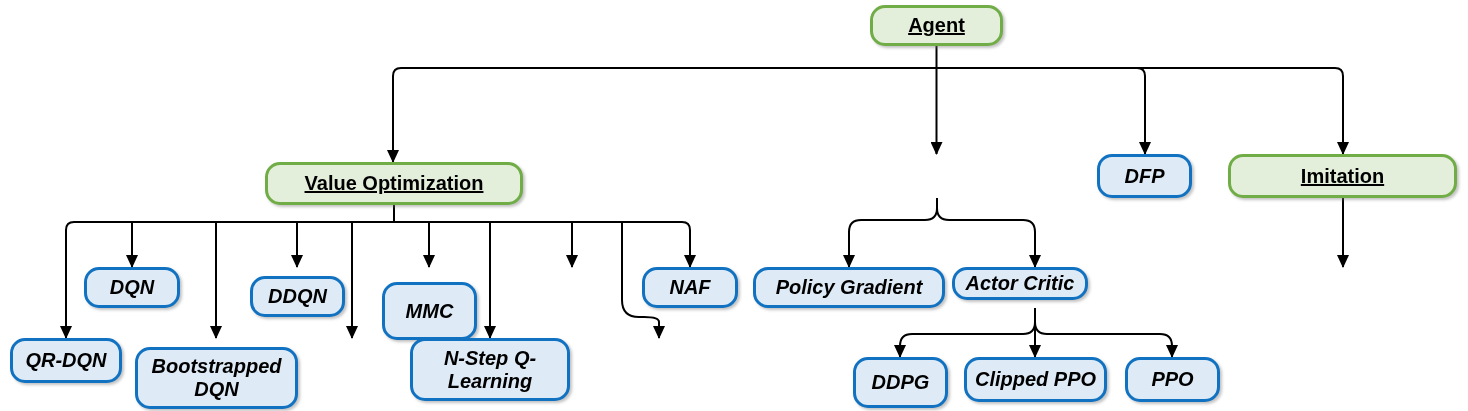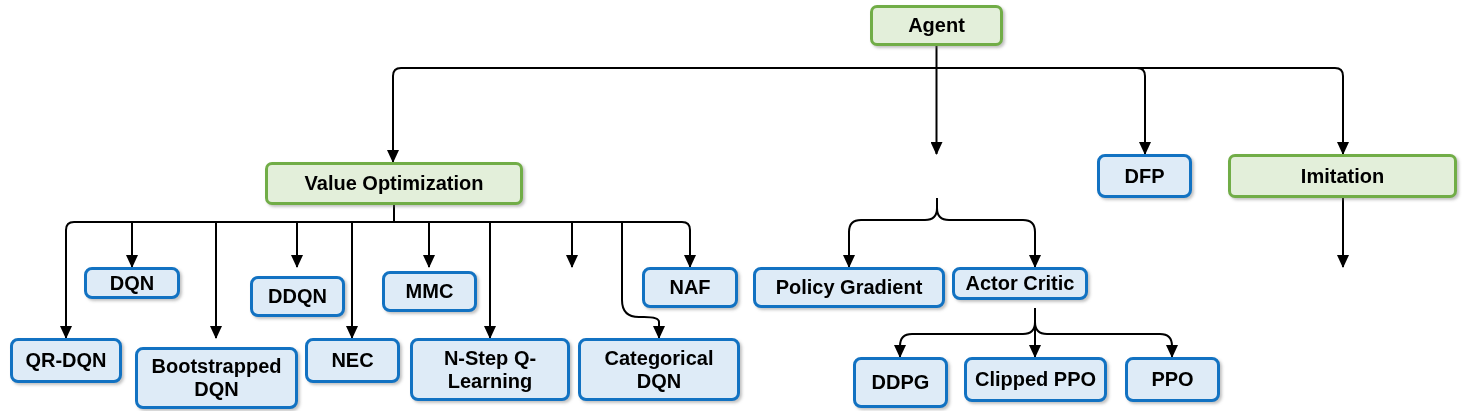--- a/index.html
+++ b/index.html
@@ -16,26 +16,28 @@
   .node{
     position:absolute;box-sizing:border-box;
     display:flex;align-items:center;justify-content:center;
     text-align:center;font-weight:bold;font-size:20px;line-height:1.15;
     color:#000;padding:2px 4px;
     box-shadow:2px 2px 3px rgba(120,120,120,0.45);
   }
   .cat{
     background:var(--category-fill,#E3EFDA);
     border:3px solid var(--category-border,#71AD47);
-    border-radius:7px;
+    border-radius:15px;
+    text-decoration:underline;
   }
   .alg{
     background:var(--algorithm-fill,#DEEBF7);
     border:3px solid var(--algorithm-border,#1272C2);
-    border-radius:8px;
+    border-radius:15px;
+    font-style:italic;
   }
 </style>
 </head>
 <body>
 
 <div id="canvas">
 
   <svg id="wires" viewBox="0 0 1468 411" xmlns="http://www.w3.org/2000/svg">
     <defs>
       <marker id="ah" viewBox="0 0 13 12" markerWidth="13" markerHeight="12" refX="12" refY="6" orient="auto" markerUnits="userSpaceOnUse">
@@ -71,30 +73,28 @@
 
     <path d="M1343 198 V267" marker-end="url(#ah)"></path>
   </svg>
 
   <div class="node cat" style="left:870px;top:5px;width:133px;height:41px">Agent</div>
   <div class="node cat" style="left:265px;top:162px;width:258px;height:43px">Value Optimization</div>
   <div class="node cat" style="left:1228px;top:154px;width:229px;height:44px">Imitation</div>
 
   <div class="node alg" style="left:1097px;top:154px;width:95px;height:44px">DFP</div>
 
-  <div class="node alg" style="left:84px;top:267px;width:96px;height:32px">DQN</div>
+  <div class="node alg" style="left:84px;top:267px;width:96px;height:41px">DQN</div>
   <div class="node alg" style="left:250px;top:276px;width:95px;height:41px">DDQN</div>
-  <div class="node alg" style="left:382px;top:271px;width:95px;height:41px">MMC</div>
+  <div class="node alg" style="left:382px;top:282px;width:95px;height:58px">MMC</div>
   <div class="node alg" style="left:753px;top:267px;width:192px;height:41px">Policy Gradient</div>
   <div class="node alg" style="left:642px;top:267px;width:96px;height:41px">NAF</div>
   <div class="node alg" style="left:952px;top:267px;width:136px;height:33px">Actor Critic</div>
 
   <div class="node alg" style="left:10px;top:338px;width:112px;height:45px">QR-DQN</div>
   <div class="node alg" style="left:135px;top:347px;width:163px;height:62px">Bootstrapped DQN</div>
-  <div class="node alg" style="left:305px;top:338px;width:95px;height:45px">NEC</div>
   <div class="node alg" style="left:410px;top:338px;width:160px;height:63px">N-Step Q-Learning</div>
-  <div class="node alg" style="left:578px;top:338px;width:162px;height:63px">Categorical DQN</div>
 
   <div class="node alg" style="left:853px;top:357px;width:95px;height:51px">DDPG</div>
   <div class="node alg" style="left:964px;top:357px;width:143px;height:45px">Clipped PPO</div>
   <div class="node alg" style="left:1125px;top:357px;width:95px;height:45px">PPO</div>
 
 </div>
 
 </body></html>

